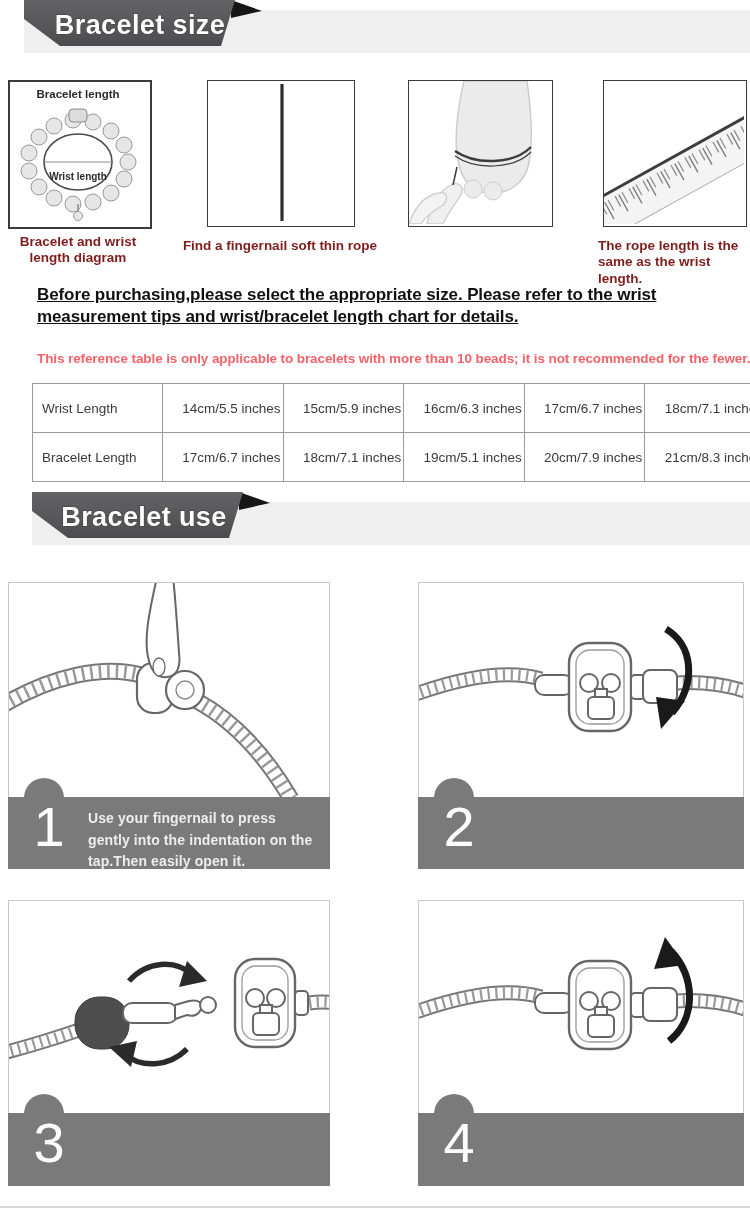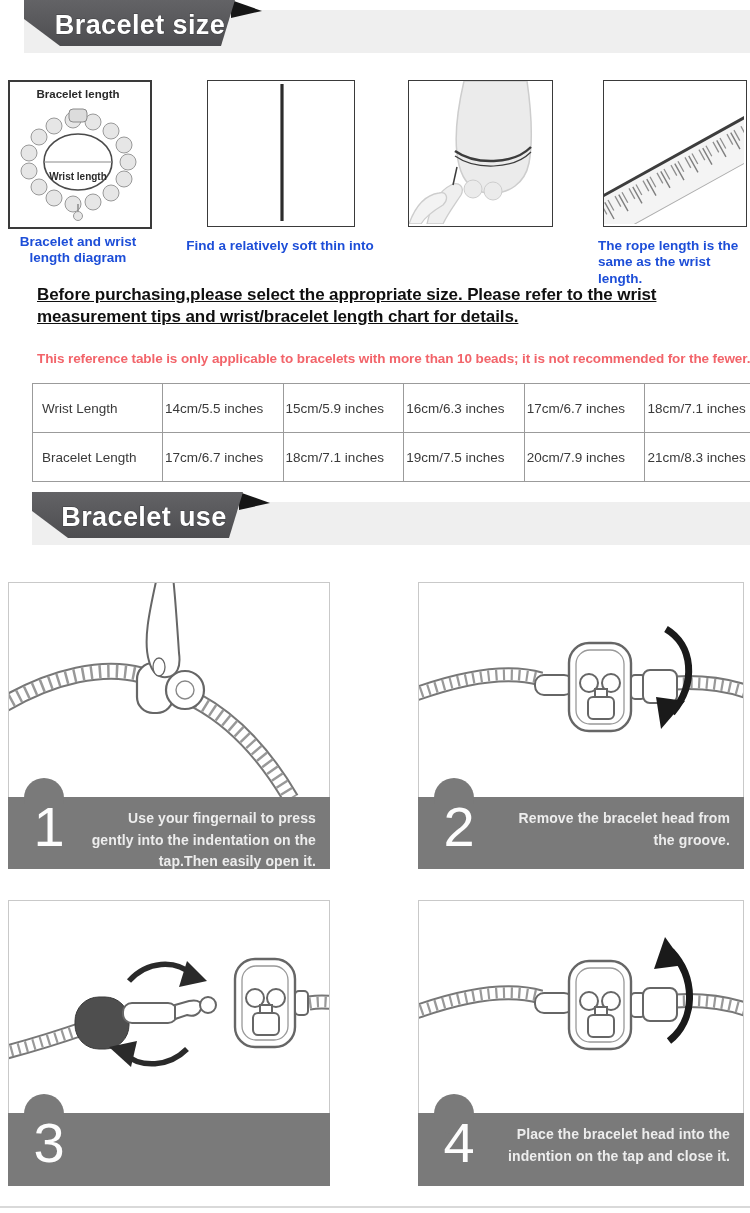--- a/index.html
+++ b/index.html
@@ -9,45 +9,45 @@
 
   
   .ribbon-svg{display:block;}
   .ribbon-text{font-family:"Liberation Sans",sans-serif;font-weight:800;font-size:27px;
                letter-spacing:.4px;fill:#ffffff;stroke:#3f3f42;stroke-width:1;paint-order:stroke;}
 
   
   .panel-box{position:absolute;top:0;background:#fff;overflow:hidden;}
   .b2{border:2px solid #3a3a3a;}
   .b1{border:1px solid #3a3a3a;}
-  .m-caption{position:absolute;font-size:13.5px;font-weight:700;color:#1d4ed8;line-height:1.22;}
+  .m-caption{position:absolute;font-size:13.5px;font-weight:700;color:#7f1d1d;line-height:1.22;}
   .m-center{text-align:center;}
 
   
   .intro-text{font-size:17px;font-weight:700;color:#101010;line-height:1.32;letter-spacing:-0.1px;}
   .warning-text{font-size:13.5px;font-weight:700;color:var(--warning,#f2646a);letter-spacing:-0.1px;}
 
   
   table.size{border-collapse:collapse;table-layout:fixed;width:734px;}
   table.size td{border:1.5px solid #9b9b9b;height:48px;font-size:13.5px;color:#3a3a3a;
-                text-align:left;padding:0 2px;font-family:"Liberation Sans",sans-serif;}
+                text-align:right;padding:0 2px;font-family:"Liberation Sans",sans-serif;}
   table.size td.rowhead{text-align:left;padding-left:9px;width:118px;}
 
   
   .step-panel{position:absolute;}
   .step-illo{position:absolute;left:0;top:0;width:100%;background:#fff;
              border:1px solid #c9c9c9;border-bottom:none;box-sizing:border-box;overflow:hidden;}
   .step-bar{position:absolute;left:0;width:100%;background:var(--caption_bar,#7a7a7a);
             box-sizing:border-box;display:flex;align-items:flex-start;}
   .step-bar::before{content:"";position:absolute;left:16px;top:-19px;width:40px;height:40px;
             border-radius:50%;background:var(--caption_bar,#7a7a7a);}
   .step-num{position:relative;z-index:2;width:50px;margin-left:16px;text-align:center;
             font-size:56px;font-weight:400;color:#fdfdfd;line-height:1.08;flex:none;}
   .step-text{margin:11px 14px 0 14px;font-size:14px;font-weight:600;color:#ededed;
-             line-height:1.55;letter-spacing:.1px;text-align:right;}
+             line-height:1.55;letter-spacing:.1px;}
 
   .bottom-rule{position:absolute;left:0;top:1206px;width:750px;height:2px;background:#d9d9d9;}
 
   svg text{font-family:"Liberation Sans",sans-serif;}
   .diagram-label{font-weight:700;fill:#2a2a2a;}
 </style>
 </head>
 <body>
 
 <div id="page">
@@ -122,21 +122,21 @@
         <g transform="rotate(-29 70 95)">
           <rect x="-45" y="78" width="250" height="40" fill="#f4f4f4" stroke="#adadad"></rect>
           <line x1="-45" y1="78" x2="205" y2="78" stroke="#3d3d3d" stroke-width="3"></line>
           <path d="M-40,90 L200,90" stroke="#8f8f8f" stroke-width="12" stroke-dasharray="1.3 6.7"></path>
           <path d="M-36,94 L200,94" stroke="#7f7f7f" stroke-width="19" stroke-dasharray="1.4 14.6"></path>
         </g>
       </svg>
     </div>
 
     <div class="m-caption m-center" style="left:0;top:154px;width:156px;">Bracelet and wrist length diagram</div>
-    <div class="m-caption m-center" style="left:172px;top:158px;width:216px;">Find a relatively soft thin into</div>
+    <div class="m-caption m-center" style="left:172px;top:158px;width:216px;">Find a fingernail soft thin rope</div>
     <div class="m-caption" style="left:598px;top:158px;width:160px;">The rope length is the same as the wrist length.</div>
   </div>
 
   <div class="abs intro-text" style="left:13px;top:284px;width:730px;text-decoration:underline;">Before purchasing,please select the appropriate size. Please refer to the wrist measurement tips and wrist/bracelet length chart for details.</div>
   <div class="abs warning-text" style="left:13px;top:351px;width:737px;">This reference table is only applicable to bracelets with more than 10 beads; it is not recommended for the fewer.</div>
 
   <div class="abs" style="left:8px;top:383px;">
     <table class="size">
       <tbody>
           <tr>
@@ -144,21 +144,21 @@
         <td>14cm/5.5 inches</td>
         <td>15cm/5.9 inches</td>
         <td>16cm/6.3 inches</td>
         <td>17cm/6.7 inches</td>
         <td>18cm/7.1 inches</td>
       </tr>
       <tr>
         <td class="rowhead">Bracelet Length</td>
         <td>17cm/6.7 inches</td>
         <td>18cm/7.1 inches</td>
-        <td>19cm/7.5 inches</td>
+        <td>19cm/5.1 inches</td>
         <td>20cm/7.9 inches</td>
         <td>21cm/8.3 inches</td>
       </tr>
     </tbody>
       </table>
   </div>
 
   <div class="abs" style="left:8px;top:492px;width:747px;height:58px;">
     <svg class="ribbon-svg" width="750" height="58" viewBox="0 0 750 58">
       <rect x="0" y="10" width="750" height="43" fill="#efefef"></rect>
@@ -215,21 +215,20 @@
           <rect x="169" y="114" width="26" height="22" rx="5"></rect>
           <rect x="212" y="92" width="14" height="24" rx="4"></rect>
           <rect x="224" y="87" width="34" height="33" rx="7"></rect>
         </g>
         <path d="M247,46 C274,62 278,100 253,130" fill="none" stroke="#1a1a1a" stroke-width="7"></path>
         <polygon points="266,118 242,146 237,114" fill="#1a1a1a"></polygon>
       </svg>
     </div>
     <div class="step-bar" style="top:215px;height:72px;">
       <div class="step-num">2</div>
-      <div class="step-text">Remove the bracelet head from the groove.</div>
     </div>
   </div>
 
   <div class="step-panel" style="left:8px;top:900px;width:322px;height:286px;">
     <div class="step-illo" style="height:213px;">
       <svg width="322" height="213" viewBox="0 0 322 213">
         <g fill="none">
           <path d="M-6,152 C25,144 50,136 76,127" stroke="#777" stroke-width="15"></path>
           <path d="M-6,152 C25,144 50,136 76,127" stroke="#fff" stroke-width="11"></path>
           <path d="M-6,152 C25,144 50,136 76,127" stroke="#999" stroke-width="11" stroke-dasharray="2.2 5.5"></path>
@@ -284,18 +283,17 @@
           <rect x="169" y="114" width="26" height="22" rx="5"></rect>
           <rect x="212" y="92" width="14" height="24" rx="4"></rect>
           <rect x="224" y="87" width="34" height="33" rx="7"></rect>
         </g>
         <path d="M250,140 C276,120 278,78 252,50" fill="none" stroke="#1a1a1a" stroke-width="7"></path>
         <polygon points="266,64 246,36 235,68" fill="#1a1a1a"></polygon>
       </svg>
     </div>
     <div class="step-bar" style="top:213px;height:73px;">
       <div class="step-num">4</div>
-      <div class="step-text">Place the bracelet head into the indention on the tap and close it.</div>
     </div>
   </div>
 
   <div class="bottom-rule"></div>
 </div>
 
 </body></html>

